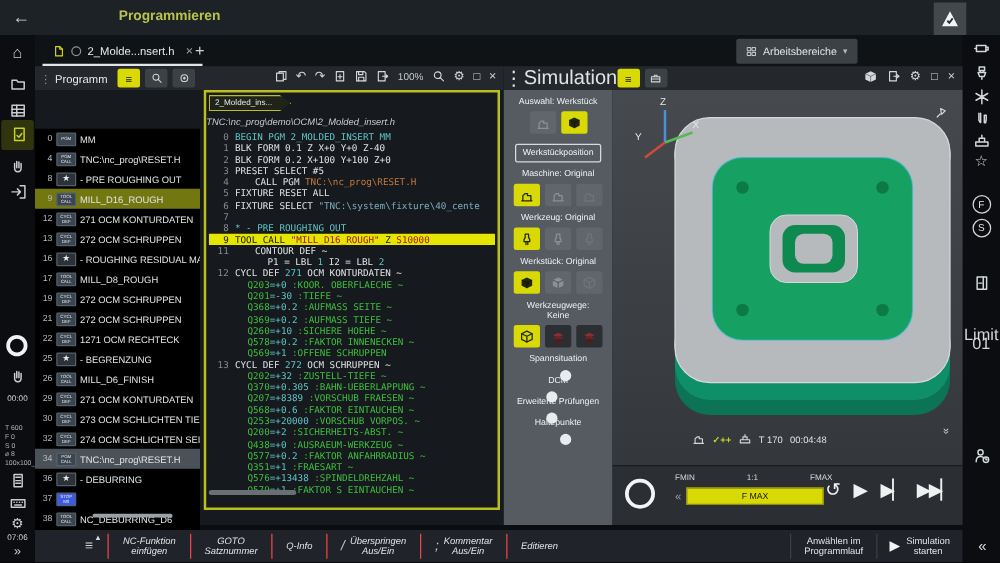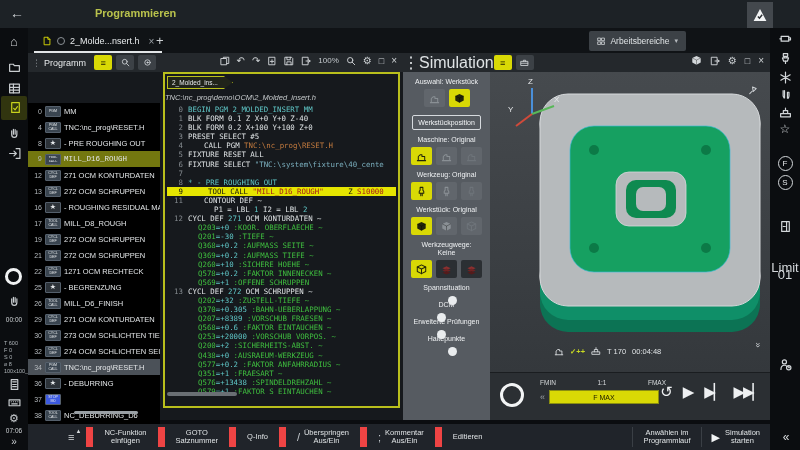--- a/index.html
+++ b/index.html
@@ -46,21 +46,21 @@
 .phead .dots{font-size:9px;color:#8a9095;margin:0 3px 0 4px;}
 .phead .pt{font-size:9px;color:#e6e9eb;margin-right:8px;}
 .hbtn{width:18px;height:15px;border-radius:2px;background:#3c4146;display:flex;align-items:center;justify-content:center;font-size:9px;color:#d3d7da;margin-right:4px;}
 .hbtn.yel{background:#d9d905;color:#1a1a00;}
 .ehead-icons{position:absolute;right:6px;top:2px;display:flex;align-items:center;gap:7px;font-size:10px;color:#cfd3d6;}
 .ehead-icons .zl{font-size:8px;color:#c3c8cc;}
 
 
 .tree{position:absolute;left:0;top:19px;width:132px;height:344px;background:#000000;overflow:hidden;margin-top:31px;}
 .trow{height:16px;display:flex;align-items:center;}
-.trow.sel{background:#73770f;font-family:Liberation Mono, monospace;}
+.trow.sel{background:#73770f;}
 .trow.sel2{background:#4b5158;}
 .tn{width:14px;text-align:right;font-size:7px;color:#b5babe;flex:none;}
 .tb{width:16px;height:11px;margin:0 3px;background:#3a4550;border:0.5px solid #55606c;border-radius:1px;
     display:inline-flex;flex-direction:column;align-items:center;justify-content:center;flex:none;}
 .tb i{font-style:normal;font-size:3.6px;line-height:4.2px;color:#e6e9eb;letter-spacing:0;}
 .tb.star{background:#2c3238;font-size:7px;color:#e6e9eb;}
 .tb.stop{background:#3d5ae0;}
 .tl{font-size:7.5px;color:#e2e5e7;white-space:nowrap;}
 .tscroll{position:absolute;left:46px;bottom:2px;width:64px;height:3px;background:#9aa0a5;border-radius:2px;}
 
@@ -71,21 +71,21 @@
       font-size:6.5px;color:#e6e9eb;display:flex;align-items:center;padding-left:4px;}
 .epath{position:absolute;left:0;top:19px;width:100%;text-align:left;font-size:7.5px;color:#c6cacc;font-style:italic;}
 .ecode{position:absolute;left:2px;top:31px;width:229px;height:298px;overflow:hidden;
        font-family:"DejaVu Sans Mono",monospace;font-size:7.4px;line-height:9.1px;}
 .cl{display:flex;white-space:pre;}
 .cl .ln{width:16px;text-align:right;color:#858b90;flex:none;margin-right:5px;}
 .cl.hl{background:#e5e500;}
 .cl.hl .ln{color:#15150a;}
 .c-w{color:#dfe3e5;} .c-teal{color:#5fc6c6;} .c-green{color:#3fbf3f;}
 .c-pink{color:#d36fd3;} .c-orange{color:#c27a3e;} .c-str{color:#7aaebd;}
-.c-red{color:#a51717;} .c-k{color:#15150a;margin-left:20px;}
+.c-red{color:#a51717;} .c-k{color:#15150a;}
 .escroll{position:absolute;left:2px;bottom:10px;width:70px;height:4px;background:#6a6f74;border-radius:2px;}
 
 
 .sw{position:absolute;left:403px;top:53px;width:367px;height:367px;background:#16191d;}
 .shead{position:absolute;left:0;top:0;width:367px;height:19px;background:#24282c;display:flex;align-items:center;}
 .shead-icons{position:absolute;right:6px;top:2px;display:flex;align-items:center;gap:8px;font-size:10px;color:#cfd3d6;}
 
 
 .sctl{position:absolute;left:0;top:19px;width:87px;height:348px;background:#565b61;
       display:flex;flex-direction:column;align-items:center;font-size:7px;color:#eef0f2;text-align:center;}
@@ -118,21 +118,21 @@
 .fslider{position:absolute;left:50px;top:17px;display:flex;align-items:center;gap:4px;}
 .fslider .la{color:#9aa0a5;font-size:9px;}
 .fbar{width:110px;height:14px;background:#d9d905;border:1px solid #8a8e10;font-size:7px;color:#1a1a00;display:flex;align-items:center;justify-content:center;}
 .tctrl{position:absolute;right:8px;top:10px;display:flex;align-items:center;gap:10px;font-size:15px;color:#eef0f2;}
 .tctrl .sm{font-size:15px;letter-spacing:-2px;}
 
 
 .bbar{position:absolute;left:28px;top:424px;width:742px;height:26px;background:#20242a;display:flex;align-items:center;}
 .menub{margin-left:40px;margin-right:12px;position:relative;font-size:11px;color:#d7dadc;}
 .menub .up{position:absolute;right:-7px;top:-3px;font-size:6px;}
-.bb{padding:0 11px;height:20px;border-left:7px solid #ef4444;display:flex;align-items:center;gap:4px;font-size:7.5px;color:#dfe3e5;text-align:center;}
+.bb{padding:0 11px;height:20px;border-left:1px solid #ef4444;display:flex;align-items:center;gap:4px;font-size:7.5px;color:#dfe3e5;text-align:center;font-style:italic;}
 .bb:last-of-type{border-right:1px solid #3a3f45;}
 .bb .two{line-height:8.5px;}
 .bb .pre{font-size:11px;color:#c3c8cc;}
 .bright{margin-left:auto;display:flex;align-items:center;height:26px;}
 .brb{padding:0 10px;height:20px;border-left:1px solid #3a3f45;display:flex;align-items:center;gap:5px;font-size:7.5px;line-height:8.5px;text-align:center;color:#dfe3e5;}
 .brb .play{font-size:11px;color:#f2f4f5;}
 .collapse-box{position:absolute;left:772px;top:424px;width:28px;height:26px;background:#0b0d10;display:flex;align-items:center;justify-content:center;font-size:12px;color:#d7dadc;}
 </style>
 </head>
 <body>

